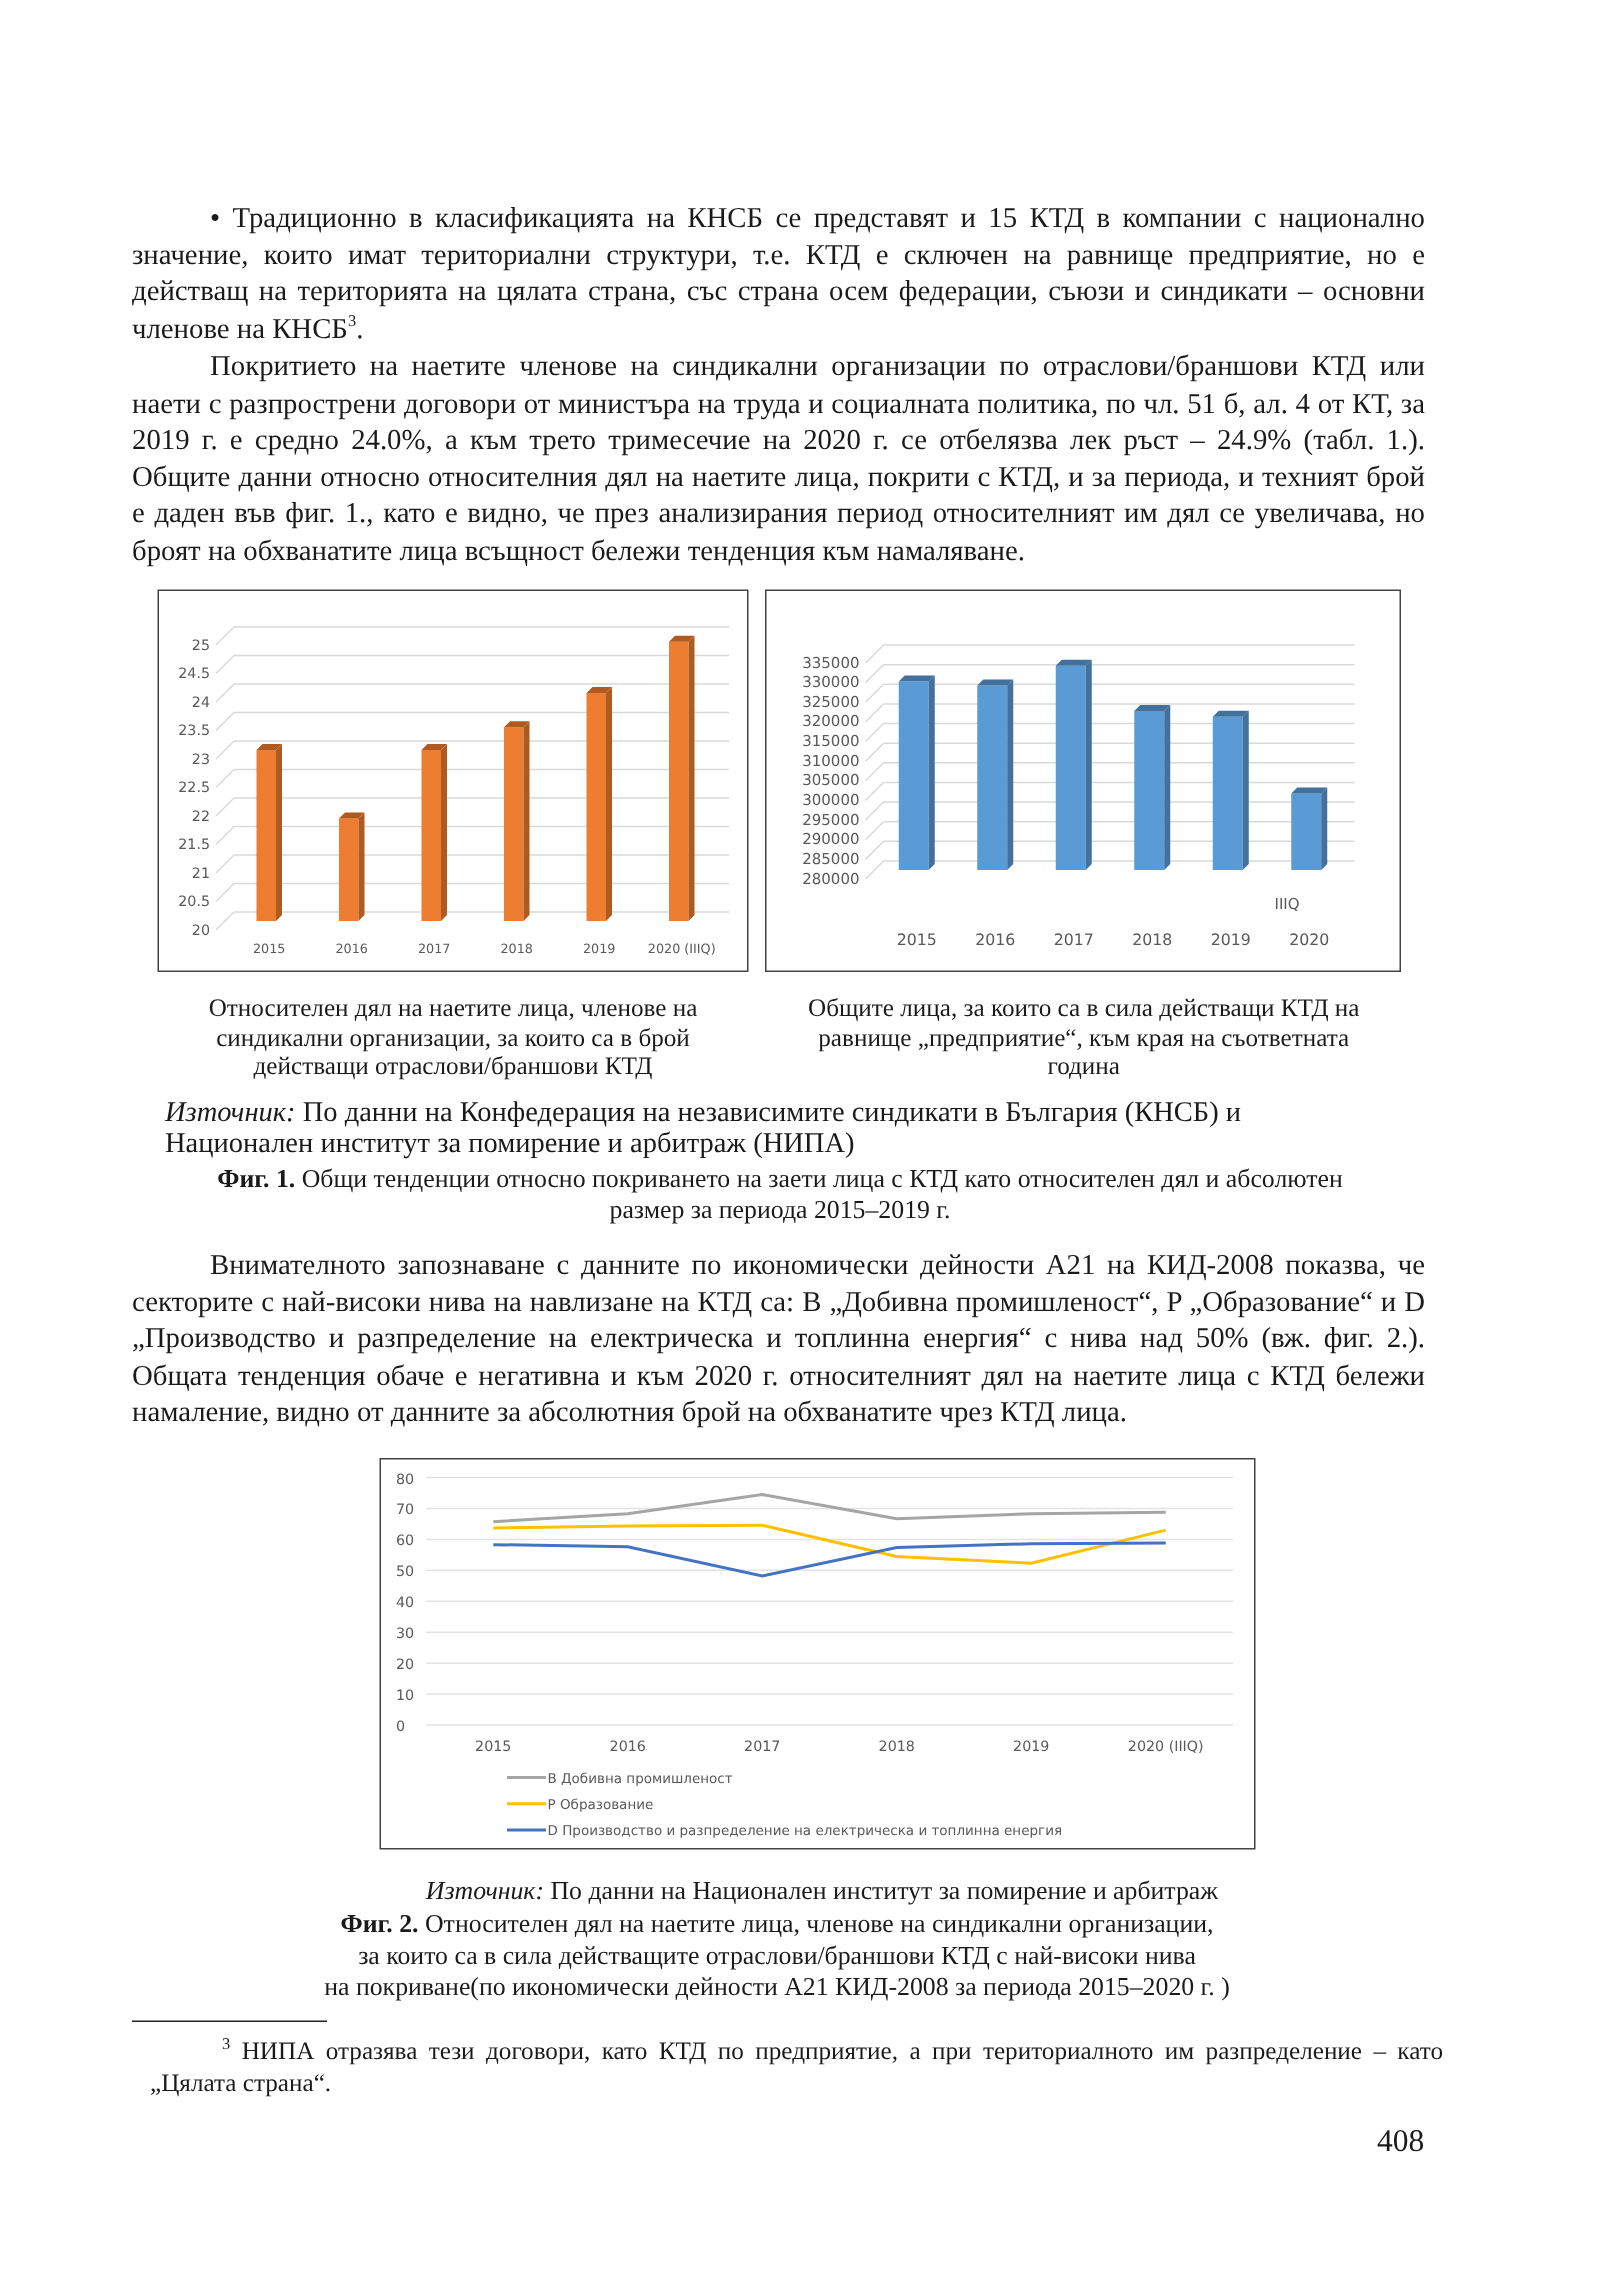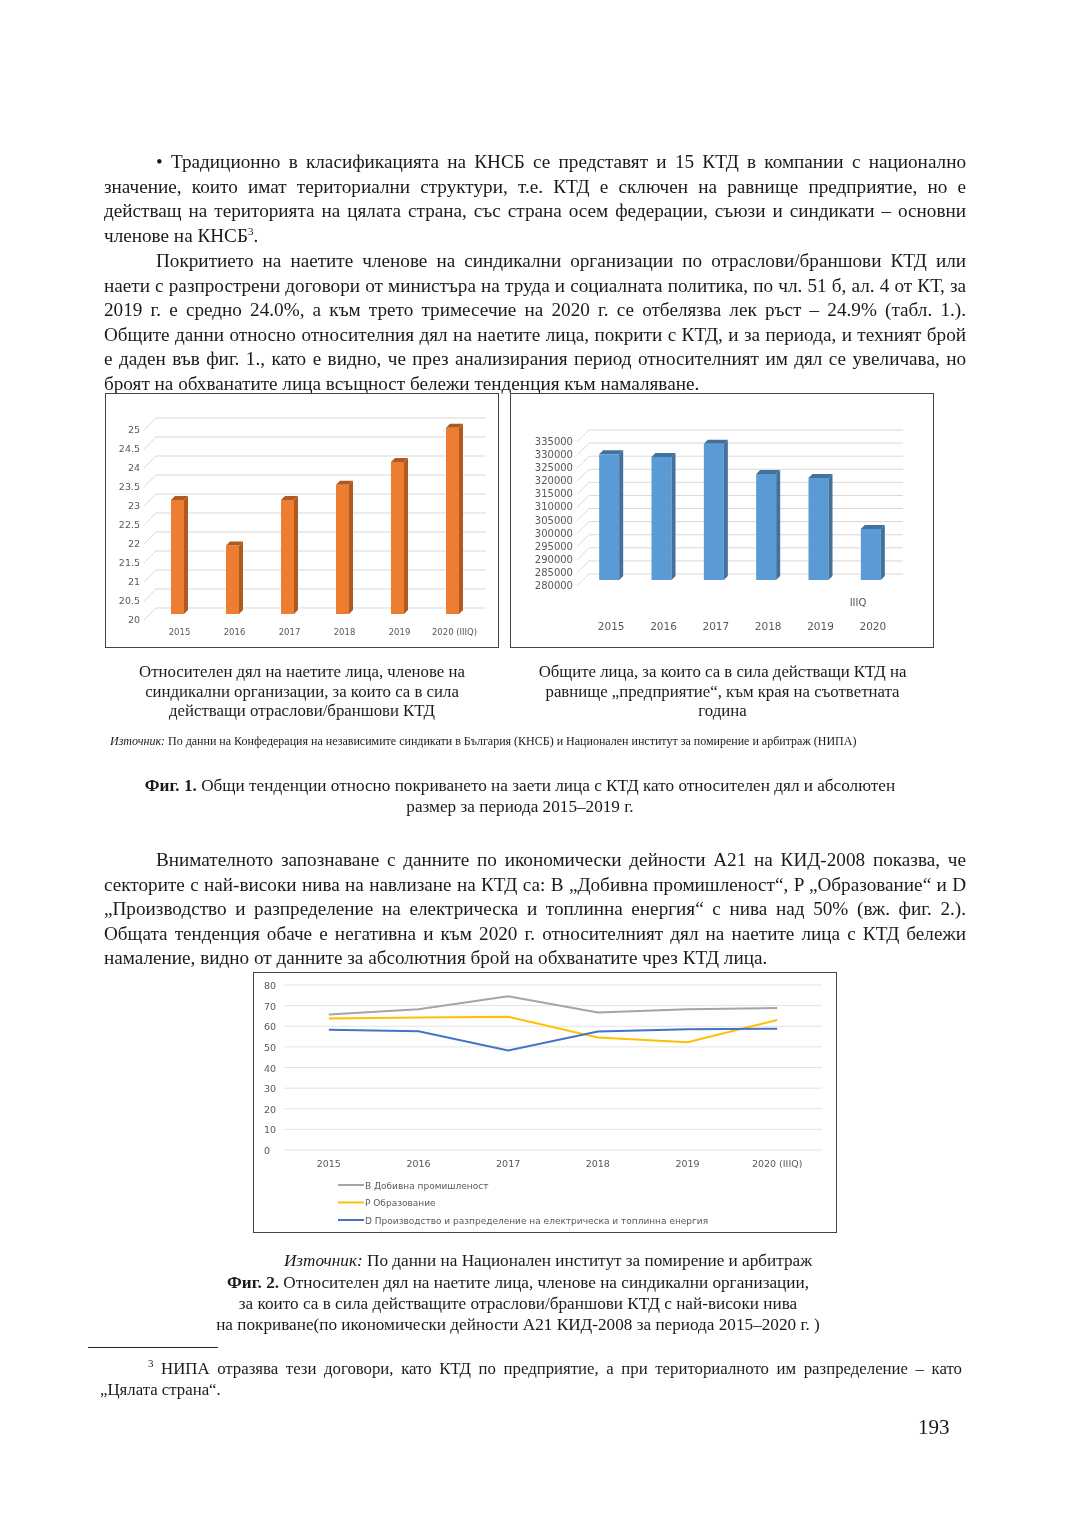--- a/index.html
+++ b/index.html
@@ -1,23 +1,23 @@
 <!DOCTYPE html>
 <html><head>
 <meta charset="utf-8">
 <style>
   html, body { margin:0; padding:0; background:#fff; }
   body { width:1080px; height:1527px; position:relative; overflow:hidden; font-family:"Liberation Serif", "DejaVu Serif", serif; color:#1a1a1a; }
-  .para { position:absolute; left:88px; width:862px; font-size:19.2px; line-height:24.6px; text-align:justify; margin:16px; }
+  .para { position:absolute; left:88px; width:862px; font-size:19.2px; line-height:24.6px; text-align:justify; margin:0; }
   .para .indent { display:inline-block; width:52px; }
   .para sup { font-size:11px; line-height:0; }
   .figbox { position:absolute; border:1.5px solid #444; background:#fff; }
   .figbox svg { display:block; }
   .caption { position:absolute; text-align:center; font-size:16.8px; line-height:19.5px; }
-  .src { position:absolute; font-size:12px; line-height:21px; }
+  .src { position:absolute; font-size:19px; line-height:21px; }
   .src i, .figcap b { font-style:italic; }
   .figcap { position:absolute; text-align:center; font-size:17.2px; line-height:21px; }
   .figcap b { font-style:normal; font-weight:bold; }
   .fnline { position:absolute; left:88px; top:1347px; width:130px; border-top:1px solid #222; }
   .footnote { position:absolute; left:88px; width:862px; font-size:16.8px; line-height:21px; text-align:justify;margin-left:12px; }
   .pagenum { position:absolute; left:918px; top:1415px; font-size:21px; }
   svg text { font-family:"DejaVu Sans", "Liberation Sans", sans-serif; fill:#595959; }
 </style>
 </head>
 <body>
@@ -147,21 +147,21 @@
       <polygon points="317.50000000000006,83.89090909090909 321.50000000000006,79.89090909090909 321.50000000000006,182 317.50000000000006,186" fill="#41719C"></polygon>
       <text x="309.50000000000006" y="236" font-size="10.5" text-anchor="middle">2019</text>
       <rect x="349.83333333333337" y="134.94545454545454" width="20" height="51.05454545454546" fill="#5B9BD5"></rect>
       <polygon points="349.83333333333337,134.94545454545454 353.83333333333337,130.94545454545454 373.83333333333337,130.94545454545454 369.83333333333337,134.94545454545454" fill="#41719C"></polygon>
       <polygon points="369.83333333333337,134.94545454545454 373.83333333333337,130.94545454545454 373.83333333333337,182 369.83333333333337,186" fill="#41719C"></polygon>
       <text x="361.83333333333337" y="236" font-size="10.5" text-anchor="middle">2020</text>
       <text x="347" y="212" font-size="10" text-anchor="middle">IIIQ</text>
     </svg>
 </div>
 
-<div class="caption" style="left:108px; top:662px; width:388px;">Относителен дял на наетите лица, членове на синдикални организации, за които са в сила действащи отраслови/браншови КТД</div>
+<div class="caption" style="left:108px; top:662px; width:388px;">Относителен дял на наетите лица, членове на синдикални организации, за които са в брой действащи отраслови/браншови КТД</div>
 <div class="caption" style="left:520px; top:662px; width:405px;">Общите лица, за които са в сила действащи КТД на равнище „предприятие“, към края на съответната година</div>
 
 <div class="src" style="left:110px; top:731px; width:760px;"><i>Източник:</i><span> По данни на Конфедерация на независимите синдикати в България (КНСБ) и Национален институт за помирение и арбитраж (НИПА)</span></div>
 
 <div class="figcap" style="left:130px; top:775px; width:780px;"><b>Фиг. 1.</b><span> Общи тенденции относно покриването на заети лица с КТД като относителен дял и абсолютен размер за периода 2015–2019 г.</span></div>
 
 <p class="para" style="top:832px;"><span class="indent"></span><span>Внимателното запознаване с данните по икономически дейности А21 на КИД-2008 показва, че секторите с най-високи нива на навлизане на КТД са: B „Добивна промишленост“, P „Образование“ и D „Производство и разпределение на електрическа и топлинна енергия“ с нива над 50% (вж. фиг. 2.). Общата тенденция обаче е негативна и към 2020 г. относителният дял на наетите лица с КТД бележи намаление, видно от данните за абсолютния брой на обхванатите чрез КТД лица.</span></p>
 
 <div class="figbox" style="left:253px; top:972px; width:582px; height:259px;">
   <svg id="chart3" width="582" height="259">
@@ -204,13 +204,13 @@
 <div class="figcap" style="left:88px; top:1250px; width:920px;"><i>Източник:</i><span> По данни на Национален институт за помирение и арбитраж</span></div>
 <div class="figcap" style="left:88px; top:1272px; width:860px;">
   <div><b>Фиг. 2.</b><span> Относителен дял на наетите лица, членове на синдикални организации,</span></div>
   <div>за които са в сила действащите отраслови/браншови КТД с най-високи нива</div>
   <div>на покриване(по икономически дейности А21 КИД-2008 за периода 2015–2020 г. )</div>
 </div>
 
 <div class="fnline"></div>
 <div class="footnote" style="top:1353px;"><span class="indent" style="display:inline-block;width:48px;"></span><sup style="font-size:11px;">3</sup><span> НИПА отразява тези договори, като КТД по предприятие, а при териториалното им разпределение – като „Цялата страна“.</span></div>
 
-<div class="pagenum">193</div>
+<div class="pagenum">408</div>
 
 </body></html>

